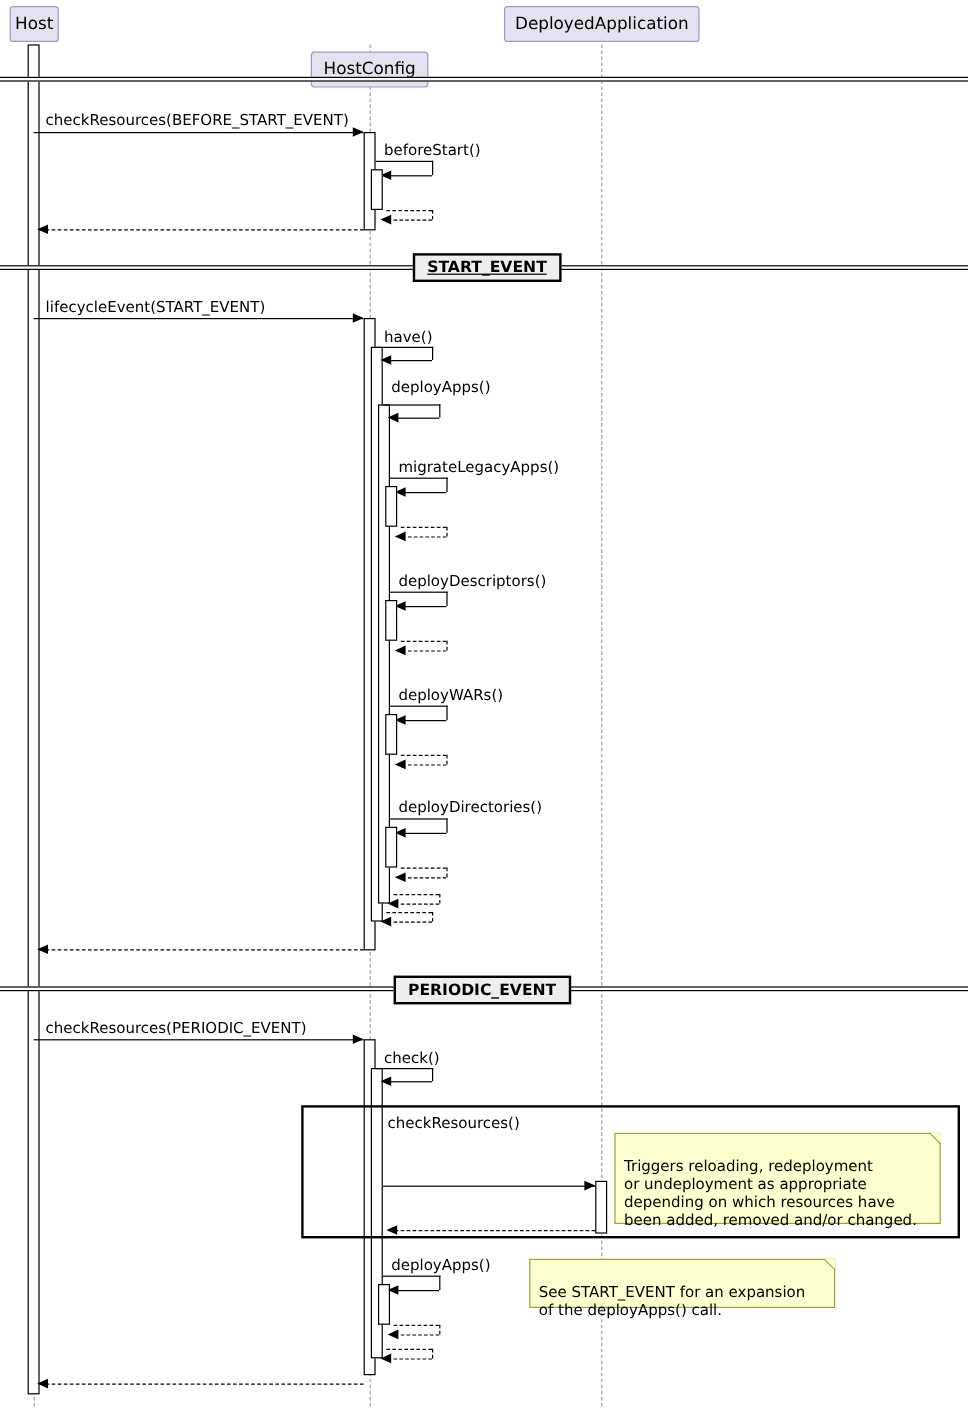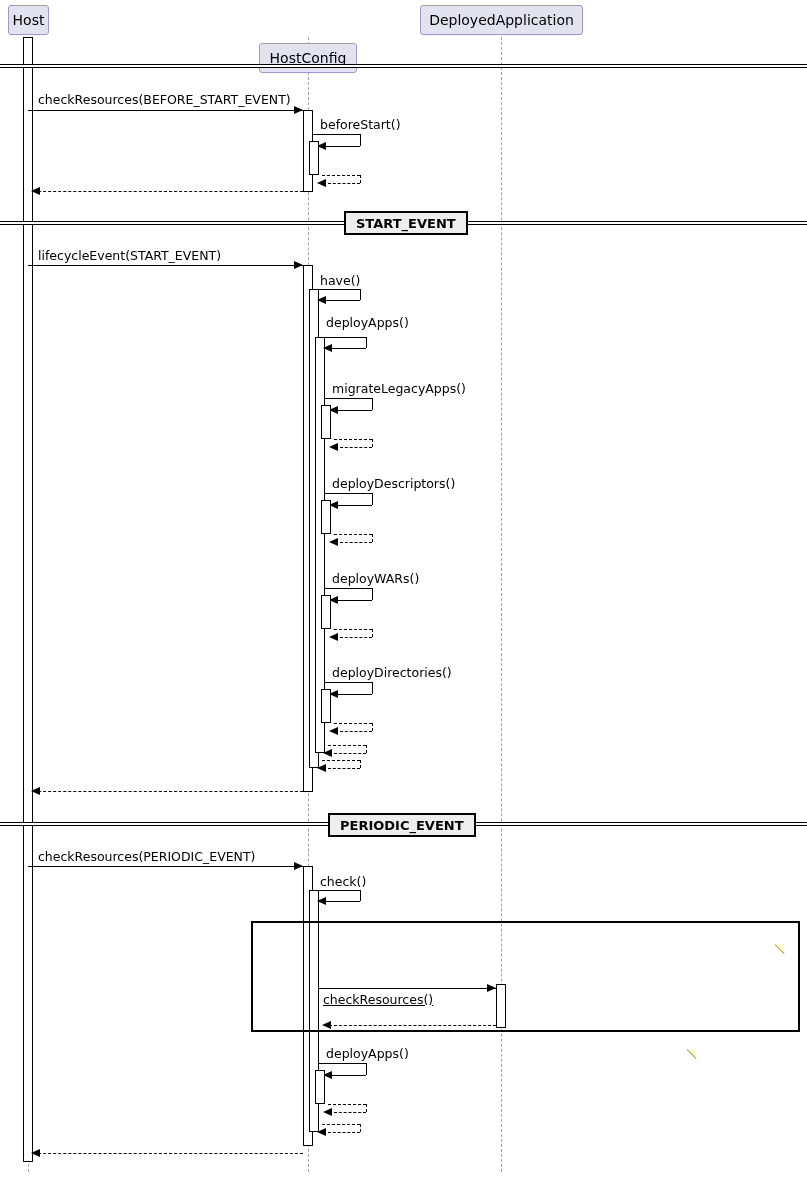--- a/index.html
+++ b/index.html
@@ -205,21 +205,21 @@
 
   <div class="msg-vert dashed" style="left:360px; top:175px; height:8px;"></div>
   <div class="msg-line dashed" style="left:322px; top:175px; width:38px;"></div>
   <div class="msg-line dashed" style="left:328px; top:183px; width:32px;"></div>
   <div class="arrow-left" style="left:317px; top:179px;"></div>
 
   <div class="msg-line dashed" style="left:33px; top:191px; width:270px;"></div>
   <div class="arrow-left" style="left:31px; top:187px;"></div>
 
   <div class="divider-rail" style="top:221px;"></div>
-  <div class="divider-label" style="left:344px; top:211px;">
+  <div class="divider-label" style="left:344px; top:211px;text-decoration:underline;">
     <span>START_EVENT</span>
   </div>
 
   <div class="msg-label" style="left:38px; top:249px;">
     <span>lifecycleEvent(START_EVENT)</span>
   </div>
   <div class="msg-line" style="left:28px; top:265px; width:275px;"></div>
   <div class="arrow-right" style="left:294px; top:261px;"></div>
 
   <div class="activation" style="left:303px; top:265px; width:10px; height:527px;"></div>
@@ -328,42 +328,52 @@
   <div class="msg-label" style="left:320px; top:875px;">
     <span>check()</span>
   </div>
   <div class="msg-line" style="left:313px; top:890px; width:48px;"></div>
   <div class="msg-vert" style="left:360px; top:890px; height:11px;"></div>
   <div class="msg-line" style="left:322px; top:901px; width:38px;"></div>
   <div class="arrow-left" style="left:317px; top:897px;"></div>
 
   <div class="group-frame" style="left:251px; top:921px; width:549px; height:111px;"></div>
 
-  <div class="msg-label" style="left:323px; top:993px;text-decoration:underline;">
+  <div class="msg-label" style="left:323px; top:929px;">
     <span>checkResources()</span>
   </div>
   <div class="msg-line" style="left:319px; top:988px; width:177px;"></div>
   <div class="arrow-right" style="left:487px; top:984px;"></div>
   <div class="activation" style="left:496px; top:984px; width:10px; height:44px;"></div>
 
   <div class="msg-line dashed" style="left:324px; top:1025px; width:172px;"></div>
   <div class="arrow-left" style="left:322px; top:1021px;"></div>
 
+  <div class="note" style="left:512px; top:944px; width:272px; height:76px;">
+    <span>Triggers reloading, redeployment
+or undeployment as appropriate
+depending on which resources have
+been added, removed and/or changed.</span>
+  </div>
   <div class="note-fold" style="left:775px; top:944px;"></div>
   <div class="note-fold-edge" style="left:775px; top:944px;"></div>
 
   <div class="msg-label" style="left:326px; top:1047px;">
     <span>deployApps()</span>
   </div>
   <div class="msg-line" style="left:319px; top:1063px; width:48px;"></div>
   <div class="msg-vert" style="left:366px; top:1063px; height:12px;"></div>
   <div class="msg-line" style="left:328px; top:1075px; width:38px;"></div>
   <div class="arrow-left" style="left:323px; top:1071px;"></div>
   <div class="activation" style="left:315px; top:1070px; width:10px; height:34px;"></div>
 
+  <div class="note" style="left:441px; top:1049px; width:255px; height:41px;">
+    <span>See START_EVENT for an expansion
+of the deployApps() call.</span>
+  </div>
   <div class="note-fold" style="left:687px; top:1049px;"></div>
   <div class="note-fold-edge" style="left:687px; top:1049px;"></div>
 
   <div class="msg-vert dashed" style="left:366px; top:1104px; height:8px;"></div>
   <div class="msg-line dashed" style="left:328px; top:1104px; width:38px;"></div>
   <div class="msg-line dashed" style="left:334px; top:1112px; width:32px;"></div>
   <div class="arrow-left" style="left:323px; top:1108px;"></div>
 
   <div class="msg-vert dashed" style="left:360px; top:1124px; height:8px;"></div>
   <div class="msg-line dashed" style="left:322px; top:1124px; width:38px;"></div>

